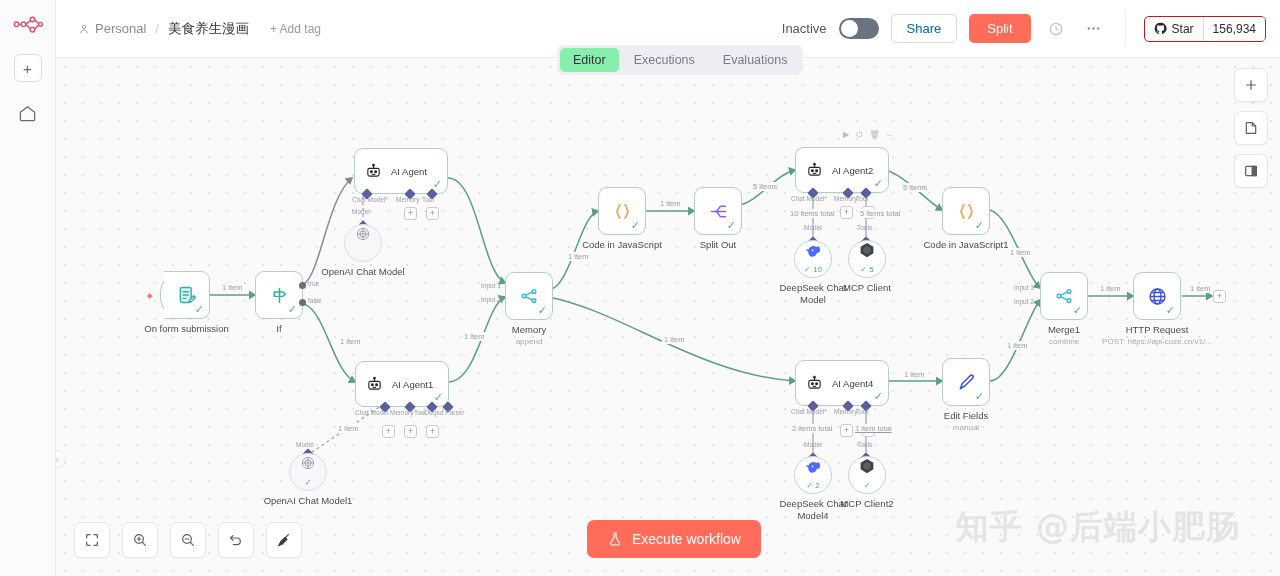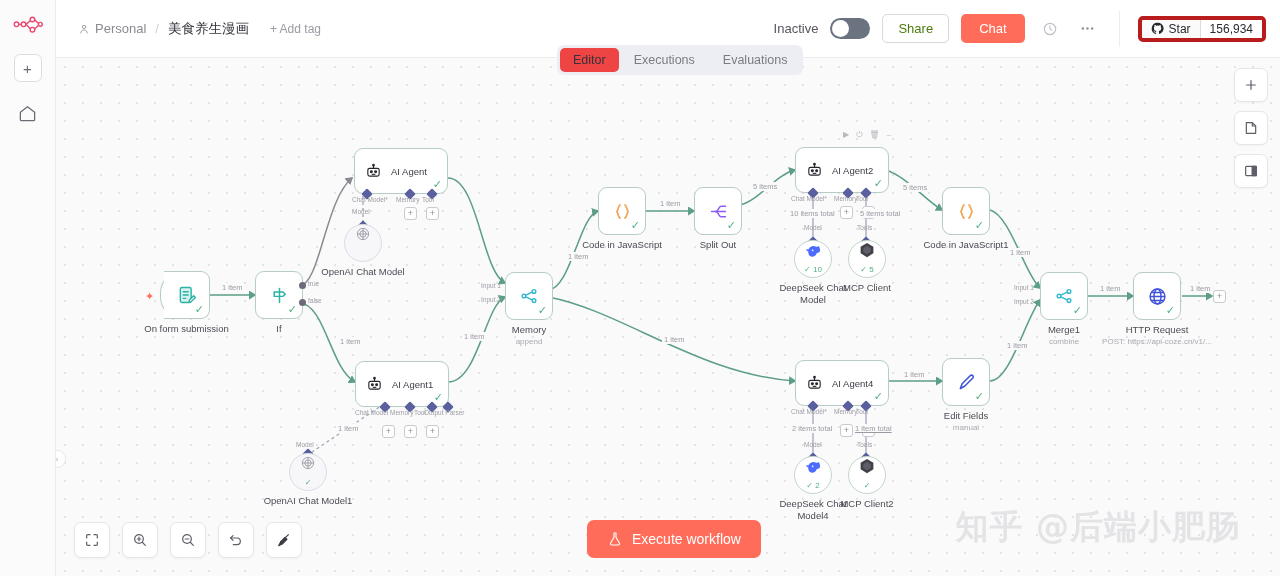--- a/index.html
+++ b/index.html
@@ -43,47 +43,47 @@
   .toggle {
     width: 40px; height: 21px; border-radius: 11px; background: #6b7280;
     position: relative; cursor: pointer;
   }
   .toggle .knob {
     position: absolute; left: 2px; top: 2px; width: 17px; height: 17px;
     border-radius: 50%; background: #fff;
   }
   .btn-share {
     border: 1px solid #d8d8dd; border-radius: 5px; background: #fff;
-    font-size: 13px; color: #4d7c0f; padding: 6px 15px; cursor: pointer;
+    font-size: 13px; color: #0369a1; padding: 6px 15px; cursor: pointer;
     font-family: "Liberation Sans", sans-serif;
   }
   .btn-save {
     border: none; border-radius: 5px; background: #ff6d5a; color: #fff;
     font-size: 13px; padding: 7px 18px; cursor: pointer;
     font-family: "Liberation Sans", sans-serif;
   }
   .icon-btn { width: 26px; height: 26px; display: flex; align-items: center; justify-content: center;
     color: #b4b4bb; cursor: pointer; }
   .hdr-divider { width: 1px; height: 36px; background: #ececec; margin: 0 6px; }
   .gh {
-    display: flex; align-items: center; border: 4px solid #b91c1c; border-radius: 5px;
+    display: flex; align-items: center; border: 1px solid #b91c1c; border-radius: 5px;
     overflow: hidden; height: 26px; background: #fafafa;
   }
   .gh-star { display: flex; align-items: center; gap: 5px; padding: 0 9px; font-size: 12px; color: #2a2a31; }
   .gh-count { padding: 8px 9px; font-size: 12px; color: #2a2a31; background: #fff; border-left: 1px solid #dcdcdf;
     height: 100%; display: flex; align-items: center; }
 
   
   .tabs {
     position: absolute; left: 557px; top: 45px; z-index: 26;
     display: flex; align-items: center; gap: 2px;
     background: #eceef3; border-radius: 7px; padding: 3px;
   }
   .tab { font-size: 12.5px; color: #7b7b86; padding: 5px 13px; border-radius: 5px; cursor: pointer; }
-  .tab.active { background: #ef4444; color: #33333b; }
+  .tab.active { background: #86efac; color: #33333b; }
 
   
   .canvas {
     position: absolute; left: 56px; top: 58px; width: 1224px; height: 518px;
     background-color: #fafafa;
     background-image: radial-gradient(#e3e3e6 1px, transparent 1px);
     background-size: 18px 18px;
     overflow: hidden;
   }
   .canvas-inner { position: absolute; left: -56px; top: -58px; width: 1280px; height: 576px; }
@@ -215,21 +215,21 @@
       <span class="crumb-title">美食养生漫画</span>
       <span class="add-tag">+ Add tag</span>
     </div>
 
     <div class="hdr-right">
       <span class="inactive-label">Inactive</span>
       <div class="toggle">
         <div class="knob"></div>
       </div>
       <button class="btn-share">Share</button>
-      <button class="btn-save">Chat</button>
+      <button class="btn-save">Split</button>
       <span class="icon-btn">
         <svg viewBox="0 0 24 24" width="16" height="16" fill="none" stroke="#c2c2c9" stroke-width="1.8" stroke-linecap="round">
           <circle cx="12" cy="12" r="8.5"></circle>
             <path d="M12 7.5V12l3 1.8"></path>
         </svg>
       </span>
       <span class="icon-btn">
         <svg viewBox="0 0 24 24" width="17" height="17" fill="#8e8e98">
           <circle cx="5.5" cy="12" r="1.7"></circle>
             <circle cx="12" cy="12" r="1.7"></circle>

